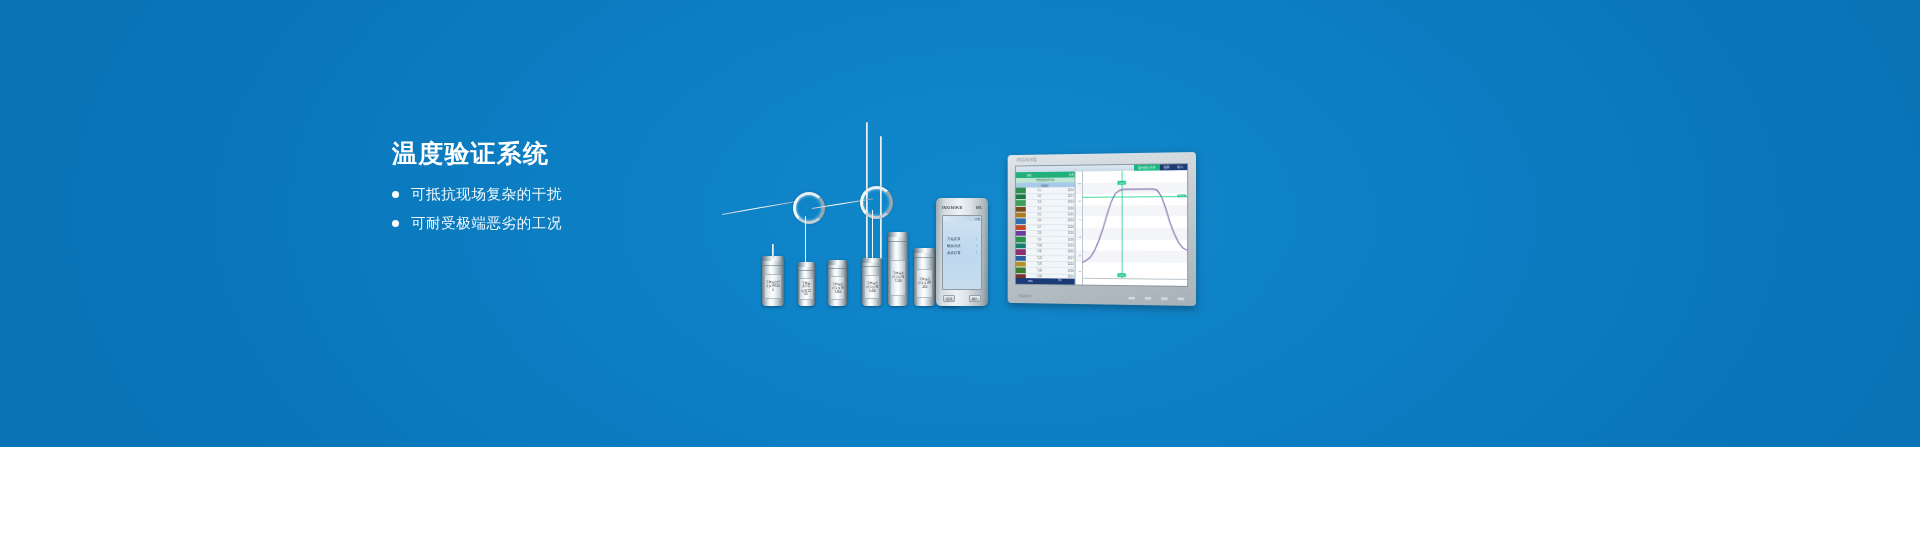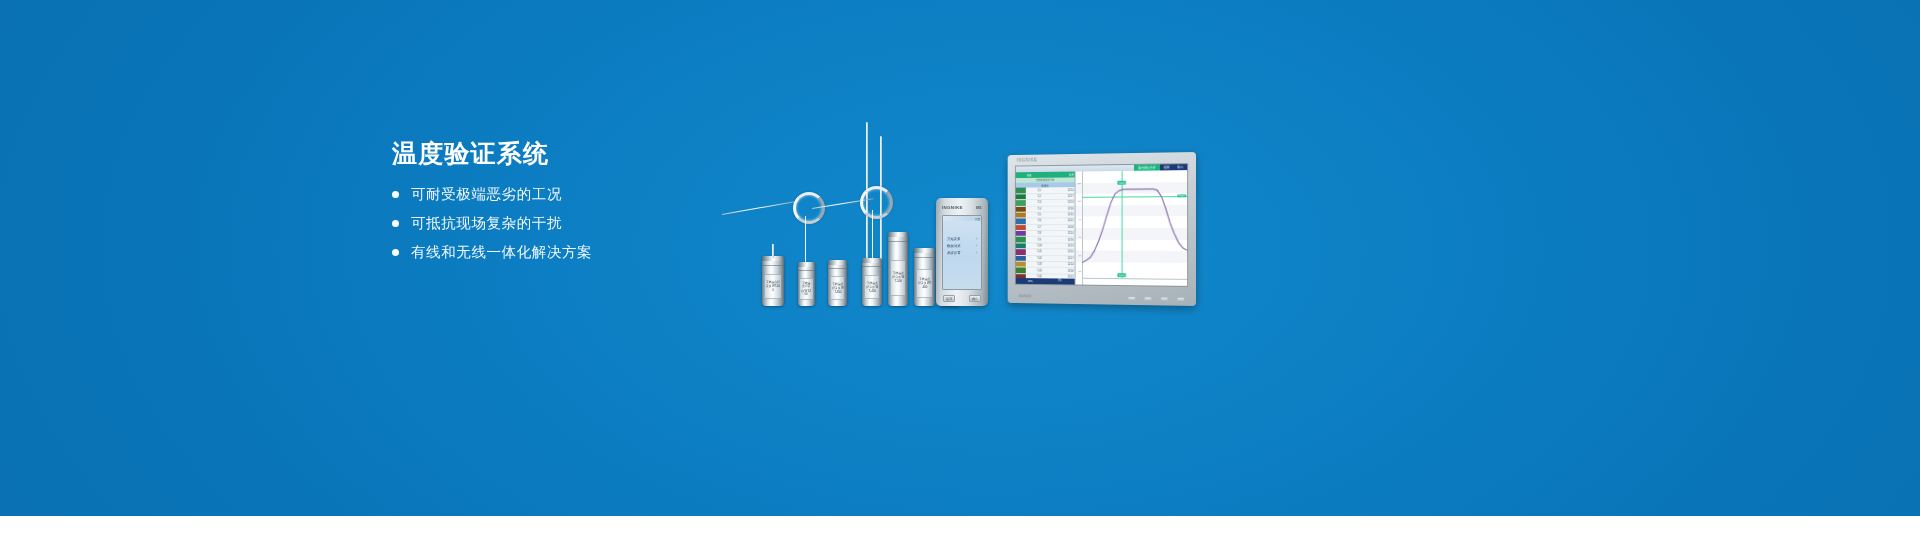--- a/index.html
+++ b/index.html
@@ -6,21 +6,21 @@
     margin: 0;
     padding: 0;
     background: #ffffff;
   }
   body {
     font-family: "Liberation Sans", "DejaVu Sans", sans-serif;
   }
   .banner {
     position: relative;
     width: 1920px;
-    height: 516px;
+    height: 447px;
     overflow: hidden;
     background: #0b7cc1;
   }
   .banner-bg {
     position: absolute;
     inset: 0;
     background: radial-gradient(ellipse 1100px 620px at 52% 48%, #1189cc 0%, #0c7dc2 45%, #0974b8 78%, #0a72b4 100%);
   }
 
   
@@ -413,29 +413,25 @@
 <body>
 
 <div class="banner">
   <div class="banner-bg"></div>
 
   <div class="copy">
     <h1 class="headline">温度验证系统</h1>
     <ul class="bullets">
       <li class="bullet">
         <span class="bullet-dot"></span>
-        <span class="bullet-text">可耐受极端恶劣的工况</span>
-      </li>
-      <li class="bullet">
-        <span class="bullet-dot"></span>
         <span class="bullet-text">可抵抗现场复杂的干扰</span>
       </li>
       <li class="bullet">
         <span class="bullet-dot"></span>
-        <span class="bullet-text">有线和无线一体化解决方案</span>
+        <span class="bullet-text">可耐受极端恶劣的工况</span>
       </li>
     </ul>
   </div>
 
   <div class="product-group">
 
     <div class="needle" style="left:166px; top:2px; width:1.6px; height:150px; border-radius:1px;"></div>
     <div class="needle" style="left:180px; top:16px; width:1.6px; height:136px; border-radius:1px;"></div>
 
     <div class="needle" style="left:22px; top:94px; width:78px; height:1.4px; transform: rotate(-10deg); transform-origin: left center;"></div>

